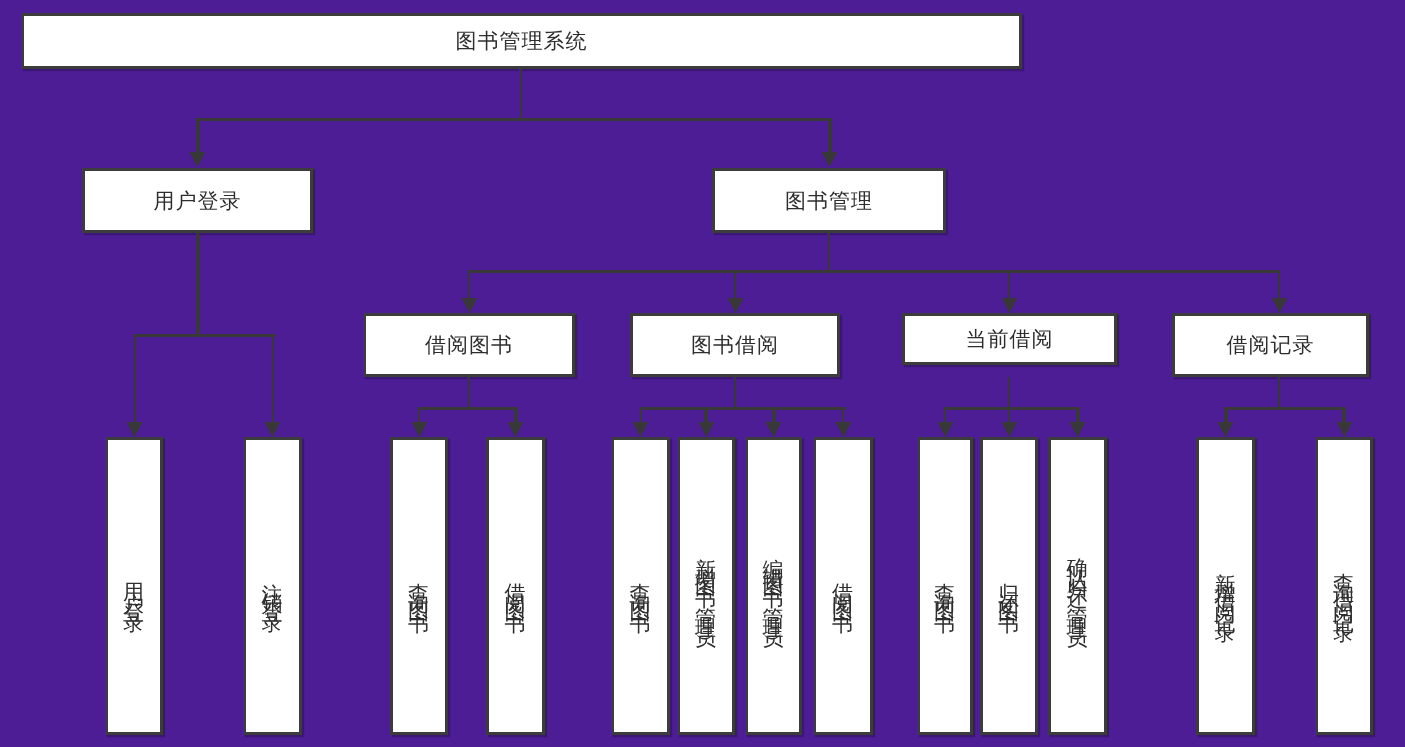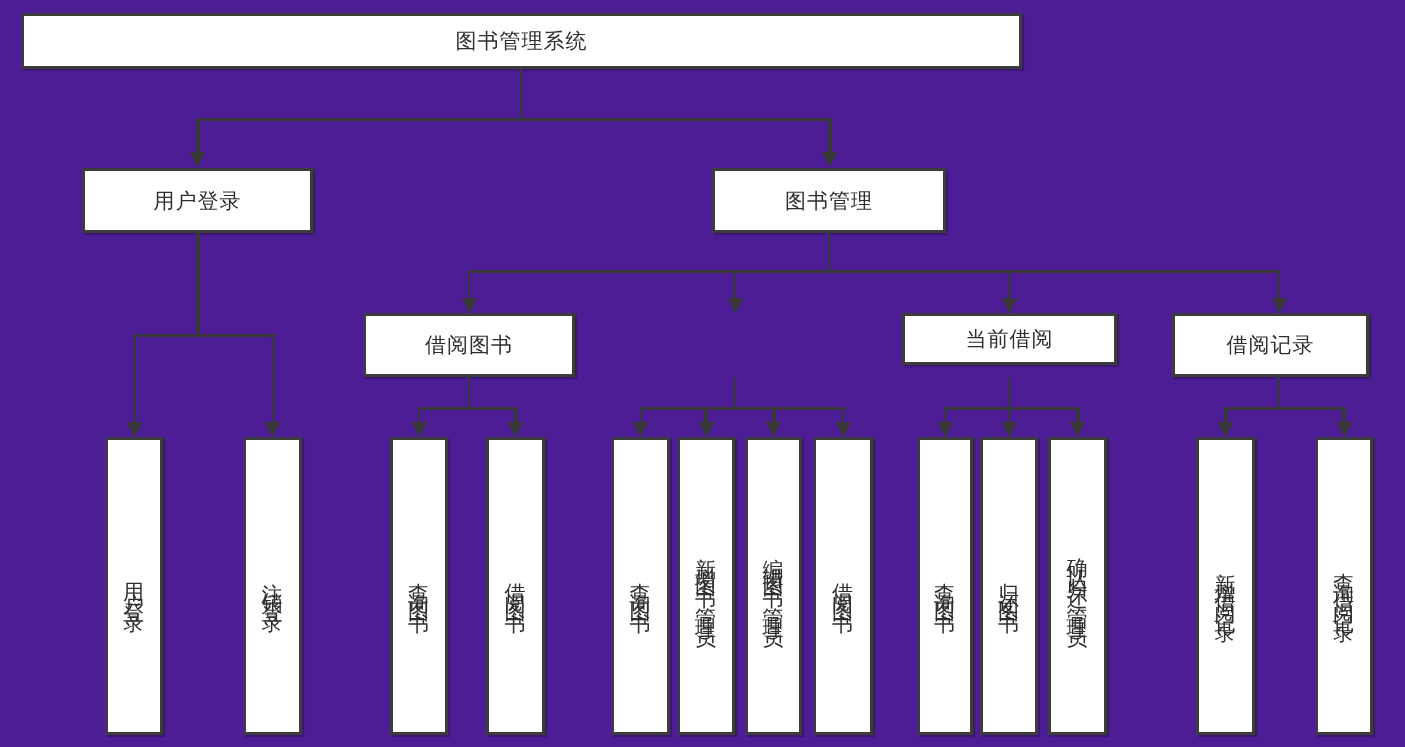--- a/index.html
+++ b/index.html
@@ -42,20 +42,23 @@
 
   <div class="box" style="left:82px;top:168px;width:231px;height:65px;">
     <span>用户登录</span>
   </div>
   <div class="box" style="left:712px;top:168px;width:234px;height:65px;">
     <span>图书管理</span>
   </div>
 
   <div class="box" style="left:363px;top:313px;width:212px;height:64px;">
     <span>借阅图书</span>
+  </div>
+  <div class="box" style="left:630px;top:313px;width:210px;height:64px;">
+    <span>图书借阅</span>
   </div>
   <div class="box" style="left:902px;top:313px;width:215px;height:52px;">
     <span>当前借阅</span>
   </div>
   <div class="box" style="left:1172px;top:313px;width:197px;height:64px;">
     <span>借阅记录</span>
   </div>
 
   <div class="box vbox" style="left:105px;top:437px;width:58px;height:298px;">
     <span>用户登录</span>

